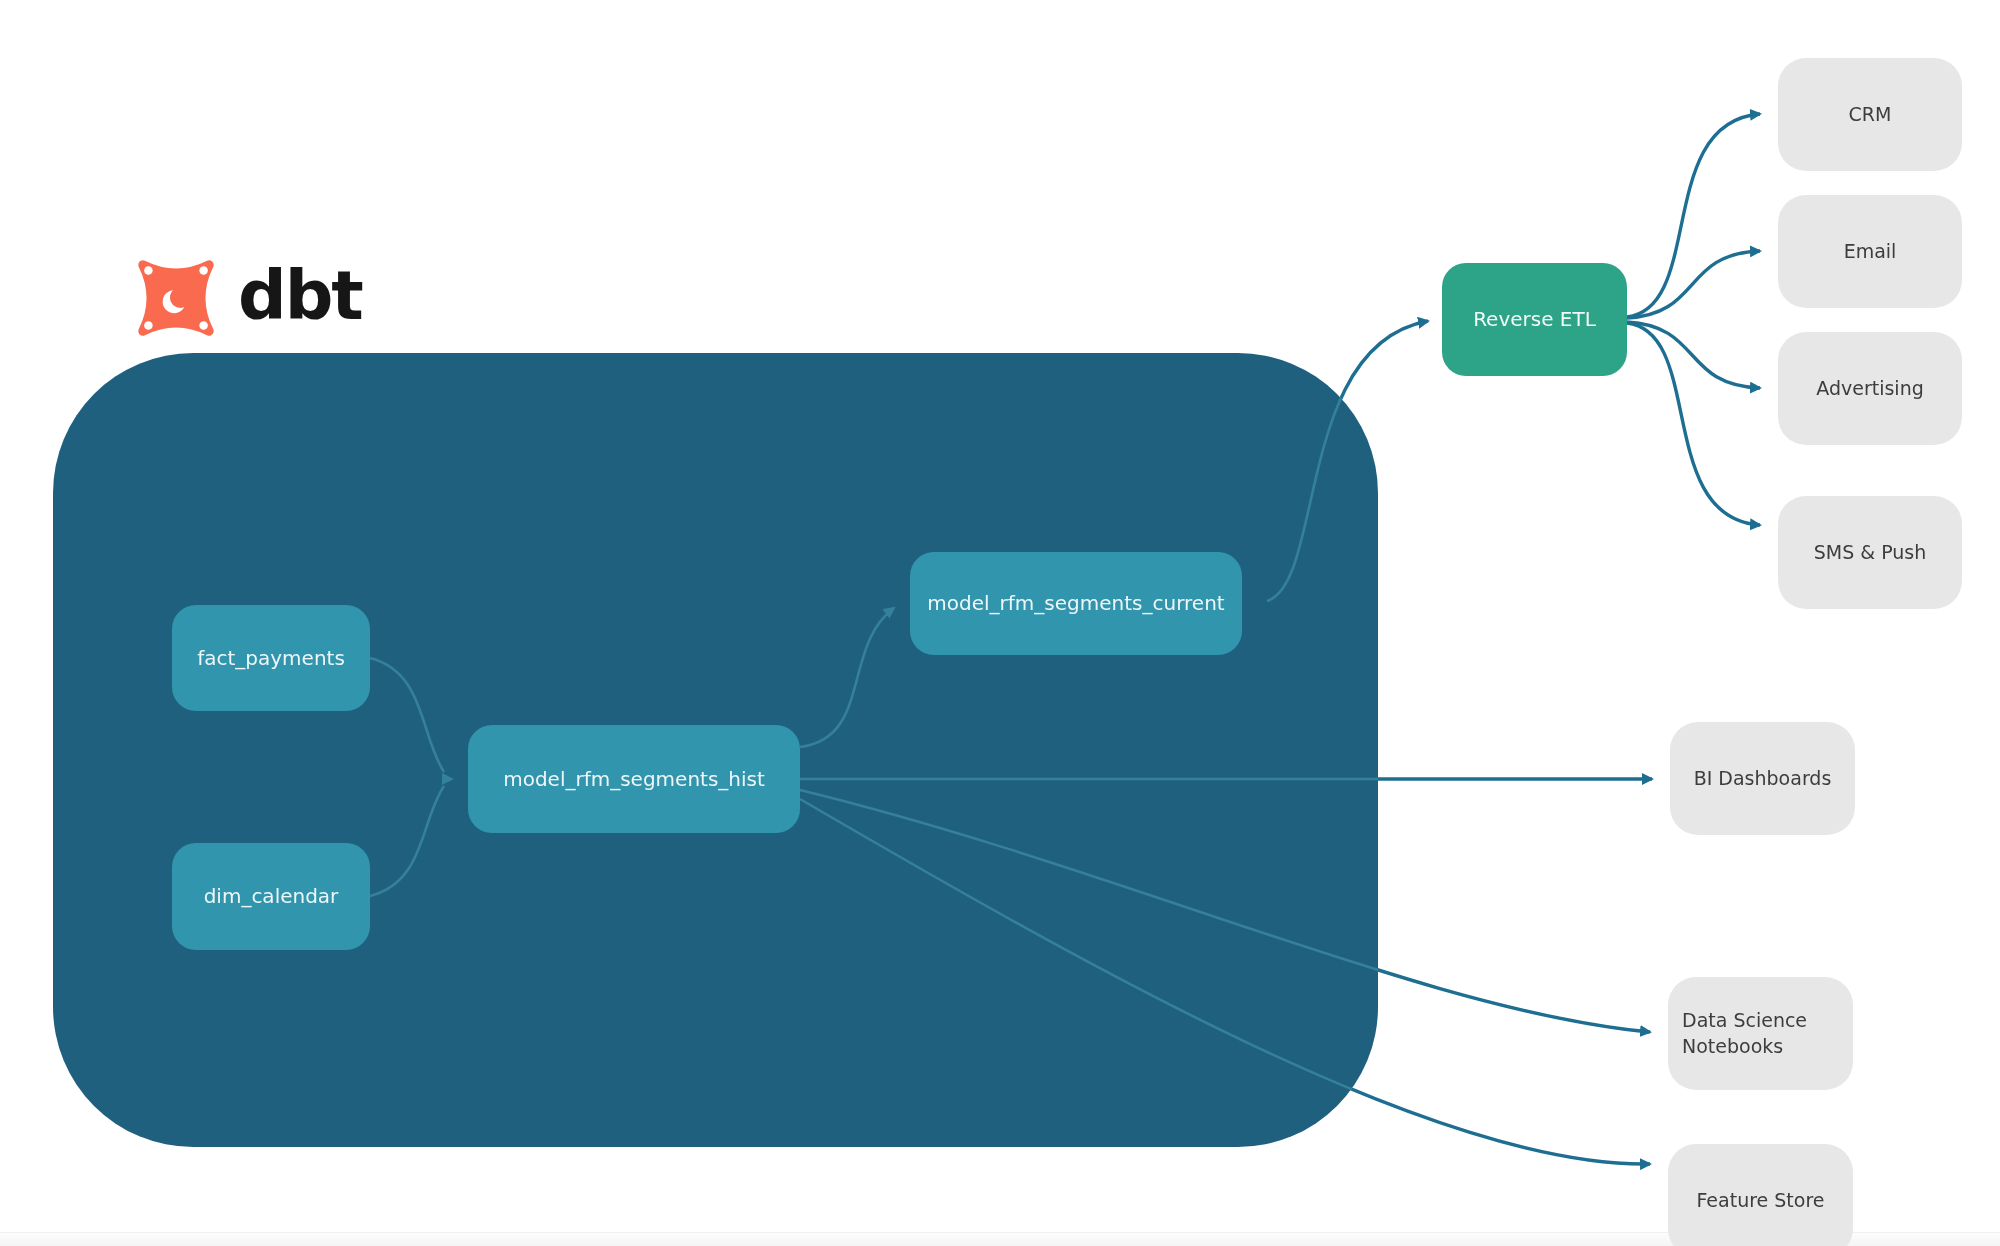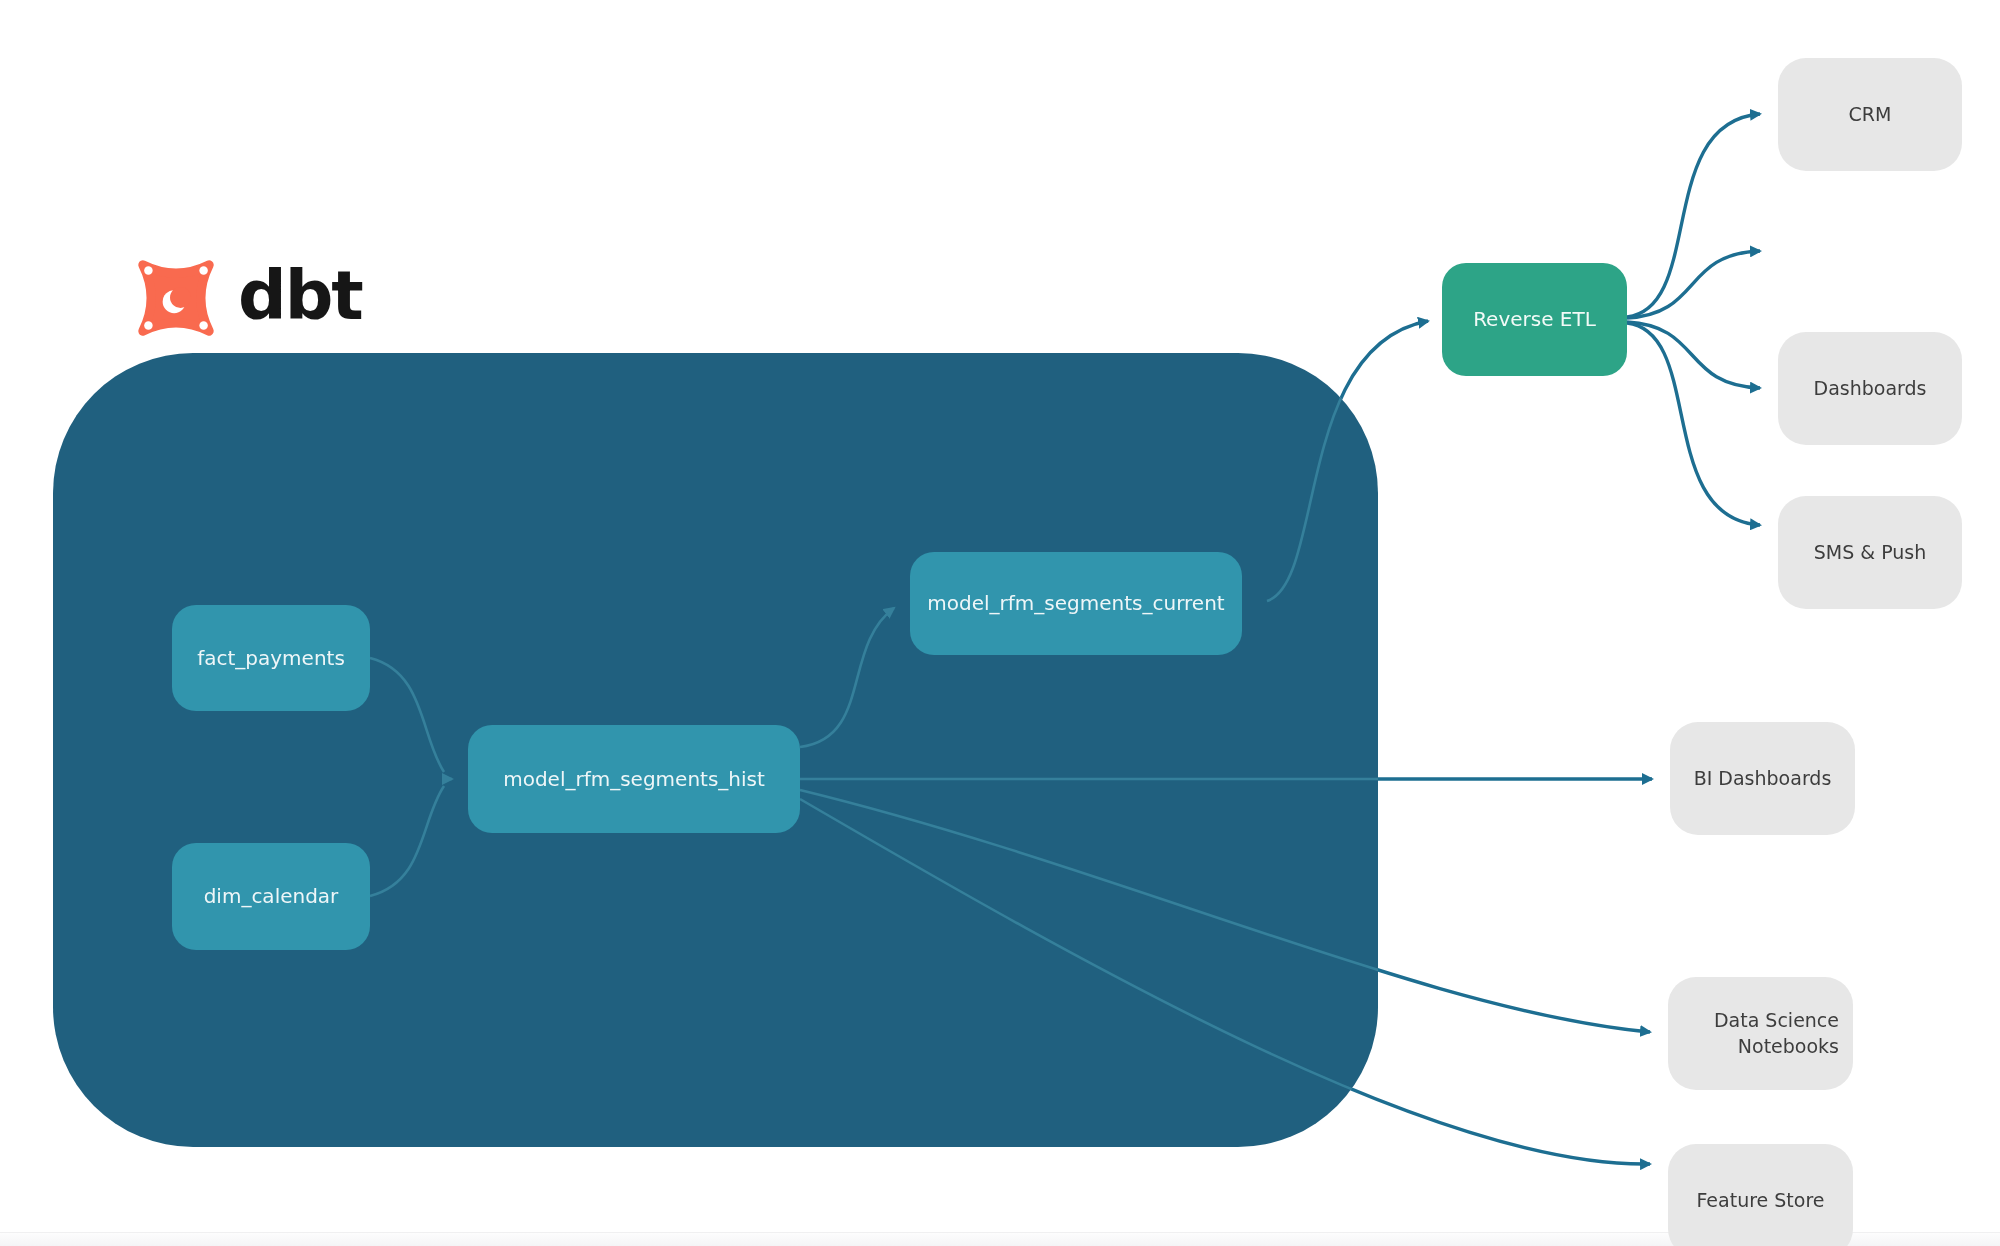--- a/index.html
+++ b/index.html
@@ -23,21 +23,21 @@
     position:absolute;left:53px;top:353px;width:1325px;height:794px;
     background:var(--container);border-radius:140px;z-index:1;
   }
   .edge-layer{position:absolute;left:0;top:0;z-index:2;pointer-events:none;}
   .edge-in{stroke:var(--edge-in);stroke-width:2.6;fill:none;}
   .edge-out{stroke:var(--edge-out);stroke-width:3.4;fill:none;}
   .mL{fill:var(--edge-in);}
   .mD{fill:var(--edge-out);}
   .node{
     position:absolute;display:flex;align-items:center;justify-content:center;
-    text-align:right;z-index:3;box-sizing:border-box;padding:22px 14px;
+    text-align:left;z-index:3;box-sizing:border-box;padding:22px 14px;
     line-height:1.35;cursor:default;
   }
   .teal{background:var(--node);color:var(--node-text);border-radius:24px;font-size:20px;}
   .greenN{background:var(--green);color:#f2faf7;border-radius:24px;font-size:20px;}
   .grayN{background:var(--gray);color:var(--gray-text);border-radius:28px;font-size:19px;}
   .logo{
     position:absolute;left:126px;top:252px;display:flex;align-items:center;
     gap:12px;z-index:4;
   }
   .logo-word{
@@ -123,22 +123,23 @@
   <div class="node teal" style="left:172px;top:843px;width:198px;height:107px;">dim_calendar</div>
 
   <div class="node teal" style="left:468px;top:725px;width:332px;height:108px;">model_rfm_segments_hist</div>
 
   <div class="node teal" style="left:910px;top:552px;width:332px;height:103px;">model_rfm_segments_current</div>
 
   <div class="node greenN" style="left:1442px;top:263px;width:185px;height:113px;">Reverse ETL</div>
 
   <div class="node grayN" style="left:1778px;top:58px;width:184px;height:113px;">CRM</div>
 
+  <div class="node grayN" style="left:1778px;top:195px;width:184px;height:113px;">Email</div>
 
-  <div class="node grayN" style="left:1778px;top:332px;width:184px;height:113px;">Dashboards</div>
+  <div class="node grayN" style="left:1778px;top:332px;width:184px;height:113px;">Advertising</div>
 
   <div class="node grayN" style="left:1778px;top:496px;width:184px;height:113px;">SMS &amp; Push</div>
 
   <div class="node grayN" style="left:1670px;top:722px;width:185px;height:113px;">BI Dashboards</div>
 
   <div class="node grayN" style="left:1668px;top:977px;width:185px;height:113px;">Data Science Notebooks</div>
 
   <div class="node grayN" style="left:1668px;top:1144px;width:185px;height:113px;">Feature Store</div>
 
 </div>

